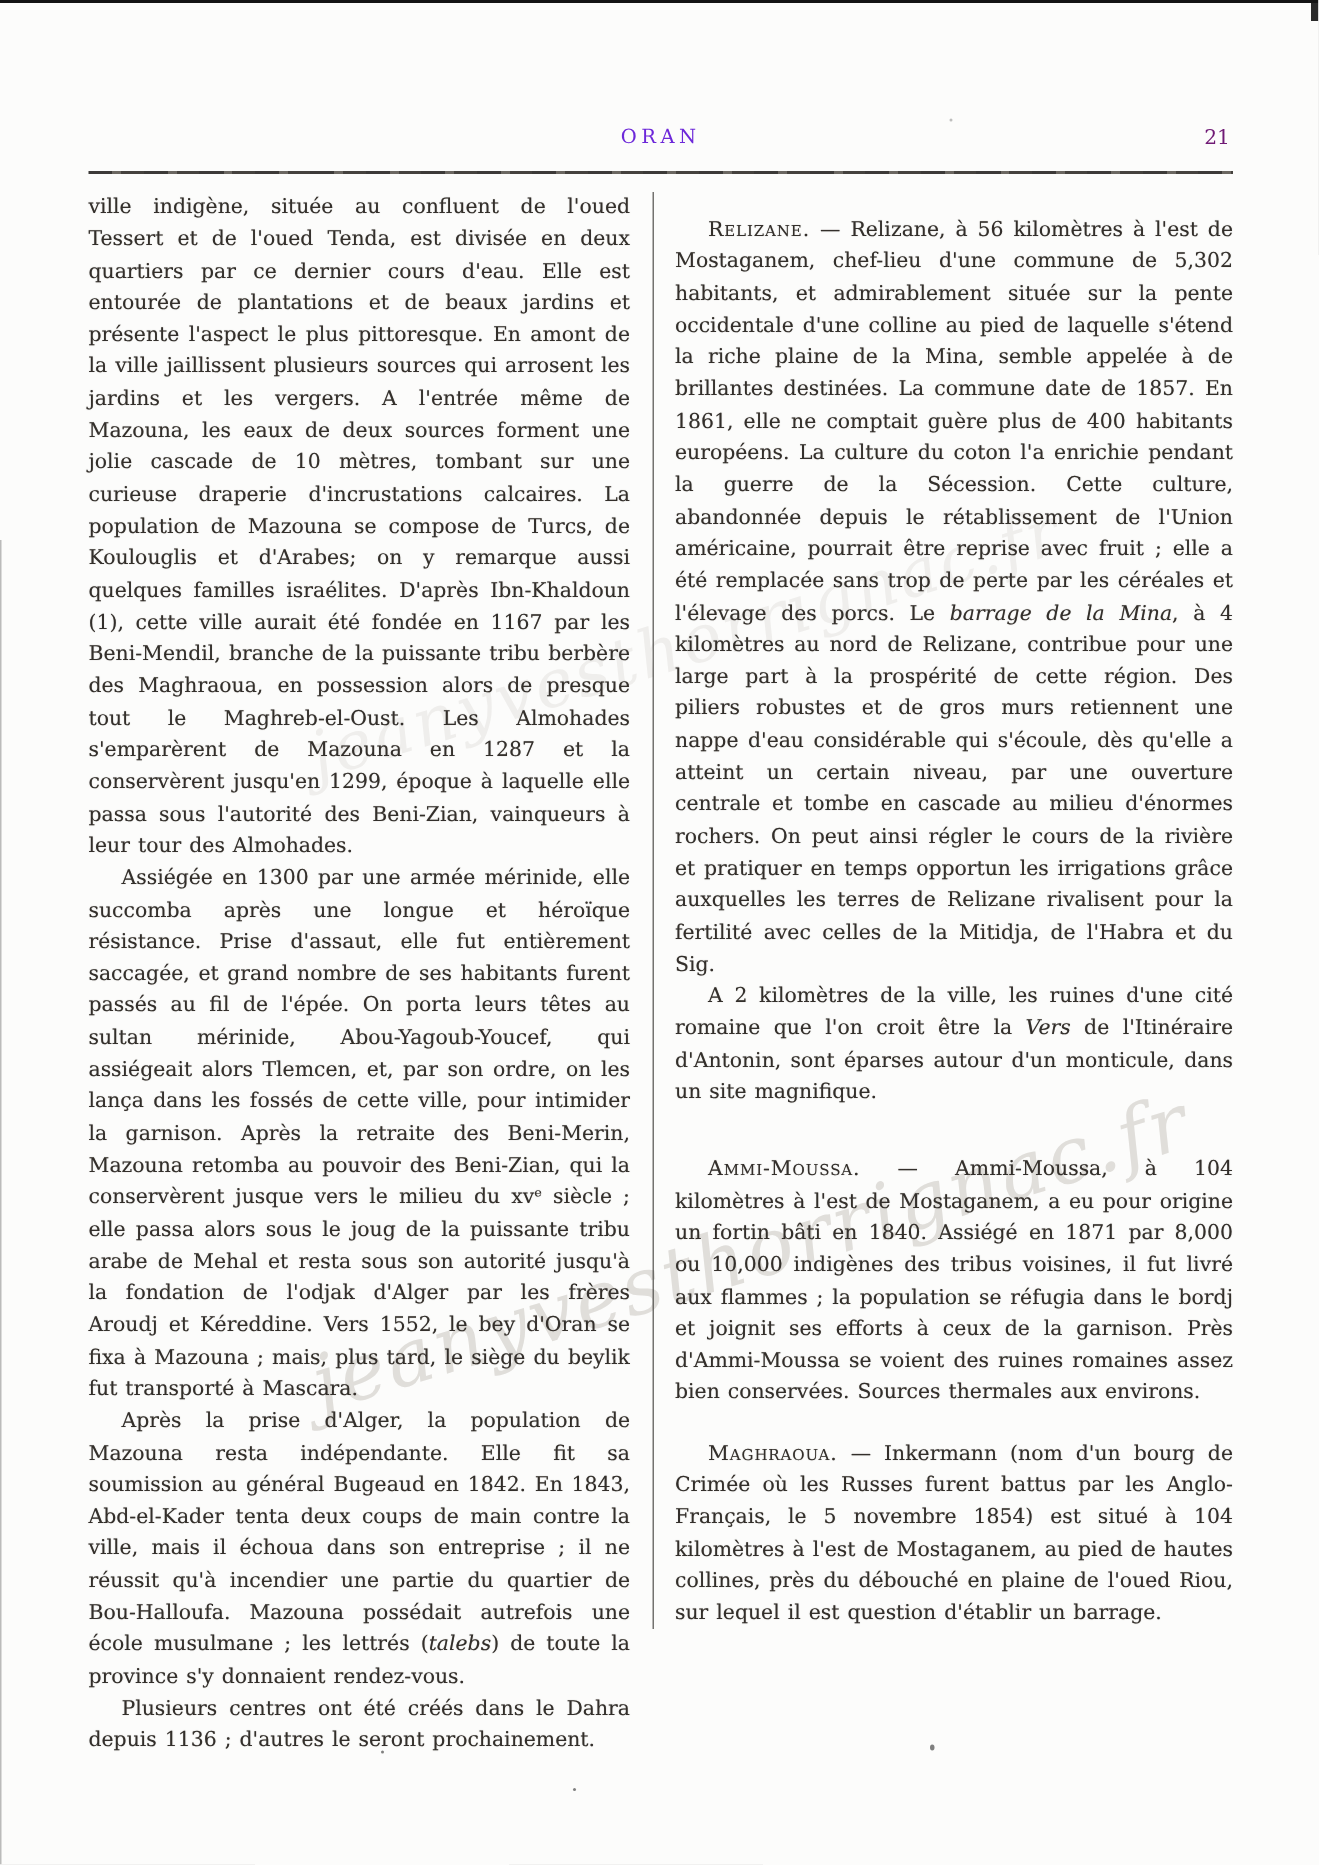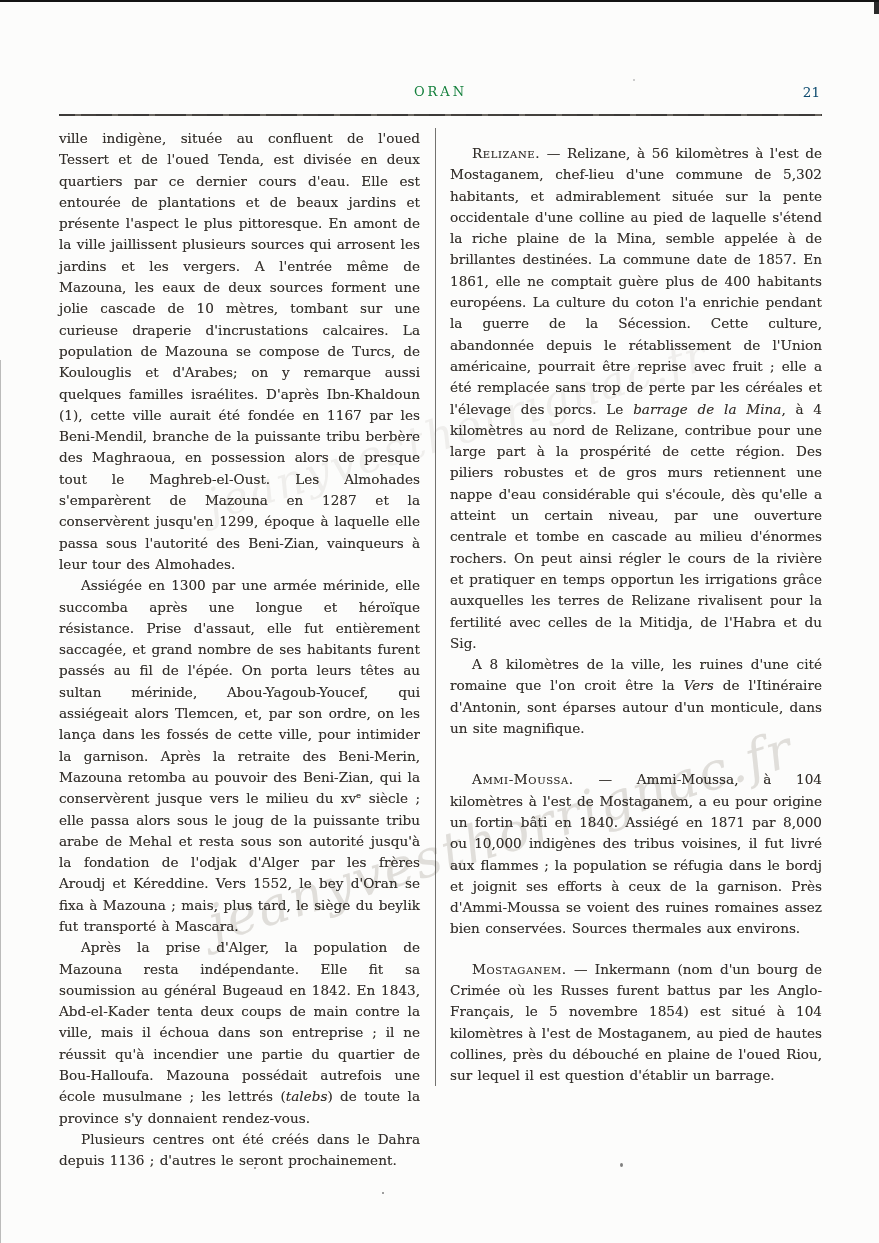--- a/index.html
+++ b/index.html
@@ -32,23 +32,23 @@
     letter-spacing:2px;
   }
   .wm1{left:196px;top:806px;font-size:52px;}
   .wm2{left:196px;top:404px;font-size:44px;color:rgba(162,156,148,.14);}
 
   .content{position:absolute;left:59px;top:84px;width:763px;}
 
   .header{position:relative;height:22px;}
   .running-title{
     position:absolute;left:0;right:0;text-align:center;
-    font-size:13px;letter-spacing:3px;color:#15803d;
+    font-size:13px;letter-spacing:3px;color:#6d28d9;
   }
-  .page-number{position:absolute;right:2px;top:0;font-size:13.5px;color:#0c4a6e;}
+  .page-number{position:absolute;right:2px;top:0;font-size:13.5px;color:#701a75;}
   .rule{
     height:2px;margin-top:8px;
     background:repeating-linear-gradient(90deg,#3c3a38 0 16px,#6b6761 16px 22px,#45423e 22px 37px);
   }
 
   .columns{display:flex;margin-top:12px;align-items:flex-start;}
   .col{box-sizing:border-box;font-size:13.6px;line-height:21.3px;text-align:justify;}
   .col-left{width:376px;padding-right:15px;}
   .col-right{width:387px;padding-left:14px;border-left:1px solid rgba(70,68,64,.75);}
 
@@ -94,22 +94,22 @@
         <p class="para">Assiégée en 1300 par une armée mérinide, elle succomba après une longue et héroïque résistance. Prise d'assaut, elle fut entièrement saccagée, et grand nombre de ses habitants furent passés au fil de l'épée. On porta leurs têtes au sultan mérinide, Abou-Yagoub-Youcef, qui assiégeait alors Tlemcen, et, par son ordre, on les lança dans les fossés de cette ville, pour intimider la garnison. Après la retraite des Beni-Merin, Mazouna retomba au pouvoir des Beni-Zian, qui la conservèrent jusque vers le milieu du xvᵉ siècle ; elle passa alors sous le joug de la puissante tribu arabe de Mehal et resta sous son autorité jusqu'à la fondation de l'odjak d'Alger par les frères Aroudj et Kéreddine. Vers 1552, le bey d'Oran se fixa à Mazouna ; mais, plus tard, le siège du beylik fut transporté à Mascara.</p>
         <p class="para"><span>Après la prise d'Alger, la population de Mazouna resta indépendante. Elle fit sa soumission au général Bugeaud en 1842. En 1843, Abd-el-Kader tenta deux coups de main contre la ville, mais il échoua dans son entreprise ; il ne réussit qu'à incendier une partie du quartier de Bou-Halloufa. Mazouna possédait autrefois une école musulmane ; les lettrés (</span><i>talebs</i><span>) de toute la province s'y donnaient rendez-vous.</span></p>
         <p class="para">Plusieurs centres ont été créés dans le Dahra depuis 1136 ; d'autres le seront prochainement.</p>
 
       </div>
 
       <div class="col col-right">
 
         <p class="para sect"><span class="sc">Relizane.</span><span> — Relizane, à 56 kilomètres à l'est de Mostaganem, chef-lieu d'une commune de 5,302 habitants, et admirablement située sur la pente occidentale d'une colline au pied de laquelle s'étend la riche plaine de la Mina, semble appelée à de brillantes destinées. La commune date de 1857. En 1861, elle ne comptait guère plus de 400 habitants européens. La culture du coton l'a enrichie pendant la guerre de la Sécession. Cette culture, abandonnée depuis le rétablissement de l'Union américaine, pourrait être reprise avec fruit ; elle a été remplacée sans trop de perte par les céréales et l'élevage des porcs. Le </span><i>barrage de la Mina</i><span>, à 4 kilomètres au nord de Relizane, contribue pour une large part à la prospérité de cette région. Des piliers robustes et de gros murs retiennent une nappe d'eau considérable qui s'écoule, dès qu'elle a atteint un certain niveau, par une ouverture centrale et tombe en cascade au milieu d'énormes rochers. On peut ainsi régler le cours de la rivière et pratiquer en temps opportun les irrigations grâce auxquelles les terres de Relizane rivalisent pour la fertilité avec celles de la Mitidja, de l'Habra et du Sig.</span></p>
 
-        <p class="para"><span>A 8 kilomètres de la ville, les ruines d'une cité romaine que l'on croit être la </span><i>Vers</i><span> de l'Itinéraire d'Antonin, sont éparses autour d'un monticule, dans un site magnifique.</span></p>
+        <p class="para"><span>A 2 kilomètres de la ville, les ruines d'une cité romaine que l'on croit être la </span><i>Vers</i><span> de l'Itinéraire d'Antonin, sont éparses autour d'un monticule, dans un site magnifique.</span></p>
 
         <p class="para sect-lg"><span class="sc">Ammi-Moussa.</span><span> — Ammi-Moussa, à 104 kilomètres à l'est de Mostaganem, a eu pour origine un fortin bâti en 1840. Assiégé en 1871 par 8,000 ou 10,000 indigènes des tribus voisines, il fut livré aux flammes ; la population se réfugia dans le bordj et joignit ses efforts à ceux de la garnison. Près d'Ammi-Moussa se voient des ruines romaines assez bien conservées. Sources thermales aux environs.</span></p>
 
-        <p class="para sect-md"><span class="sc">Mostaganem.</span><span> — Inkermann (nom d'un bourg de Crimée où les Russes furent battus par les Anglo-Français, le 5 novembre 1854) est situé à 104 kilomètres à l'est de Mostaganem, au pied de hautes collines, près du débouché en plaine de l'oued Riou, sur lequel il est question d'établir un barrage.</span></p>
+        <p class="para sect-md"><span class="sc">Maghraoua.</span><span> — Inkermann (nom d'un bourg de Crimée où les Russes furent battus par les Anglo-Français, le 5 novembre 1854) est situé à 104 kilomètres à l'est de Mostaganem, au pied de hautes collines, près du débouché en plaine de l'oued Riou, sur lequel il est question d'établir un barrage.</span></p>
       </div>
 
     </div>
   </div>
 </div>
 
 </body></html>

